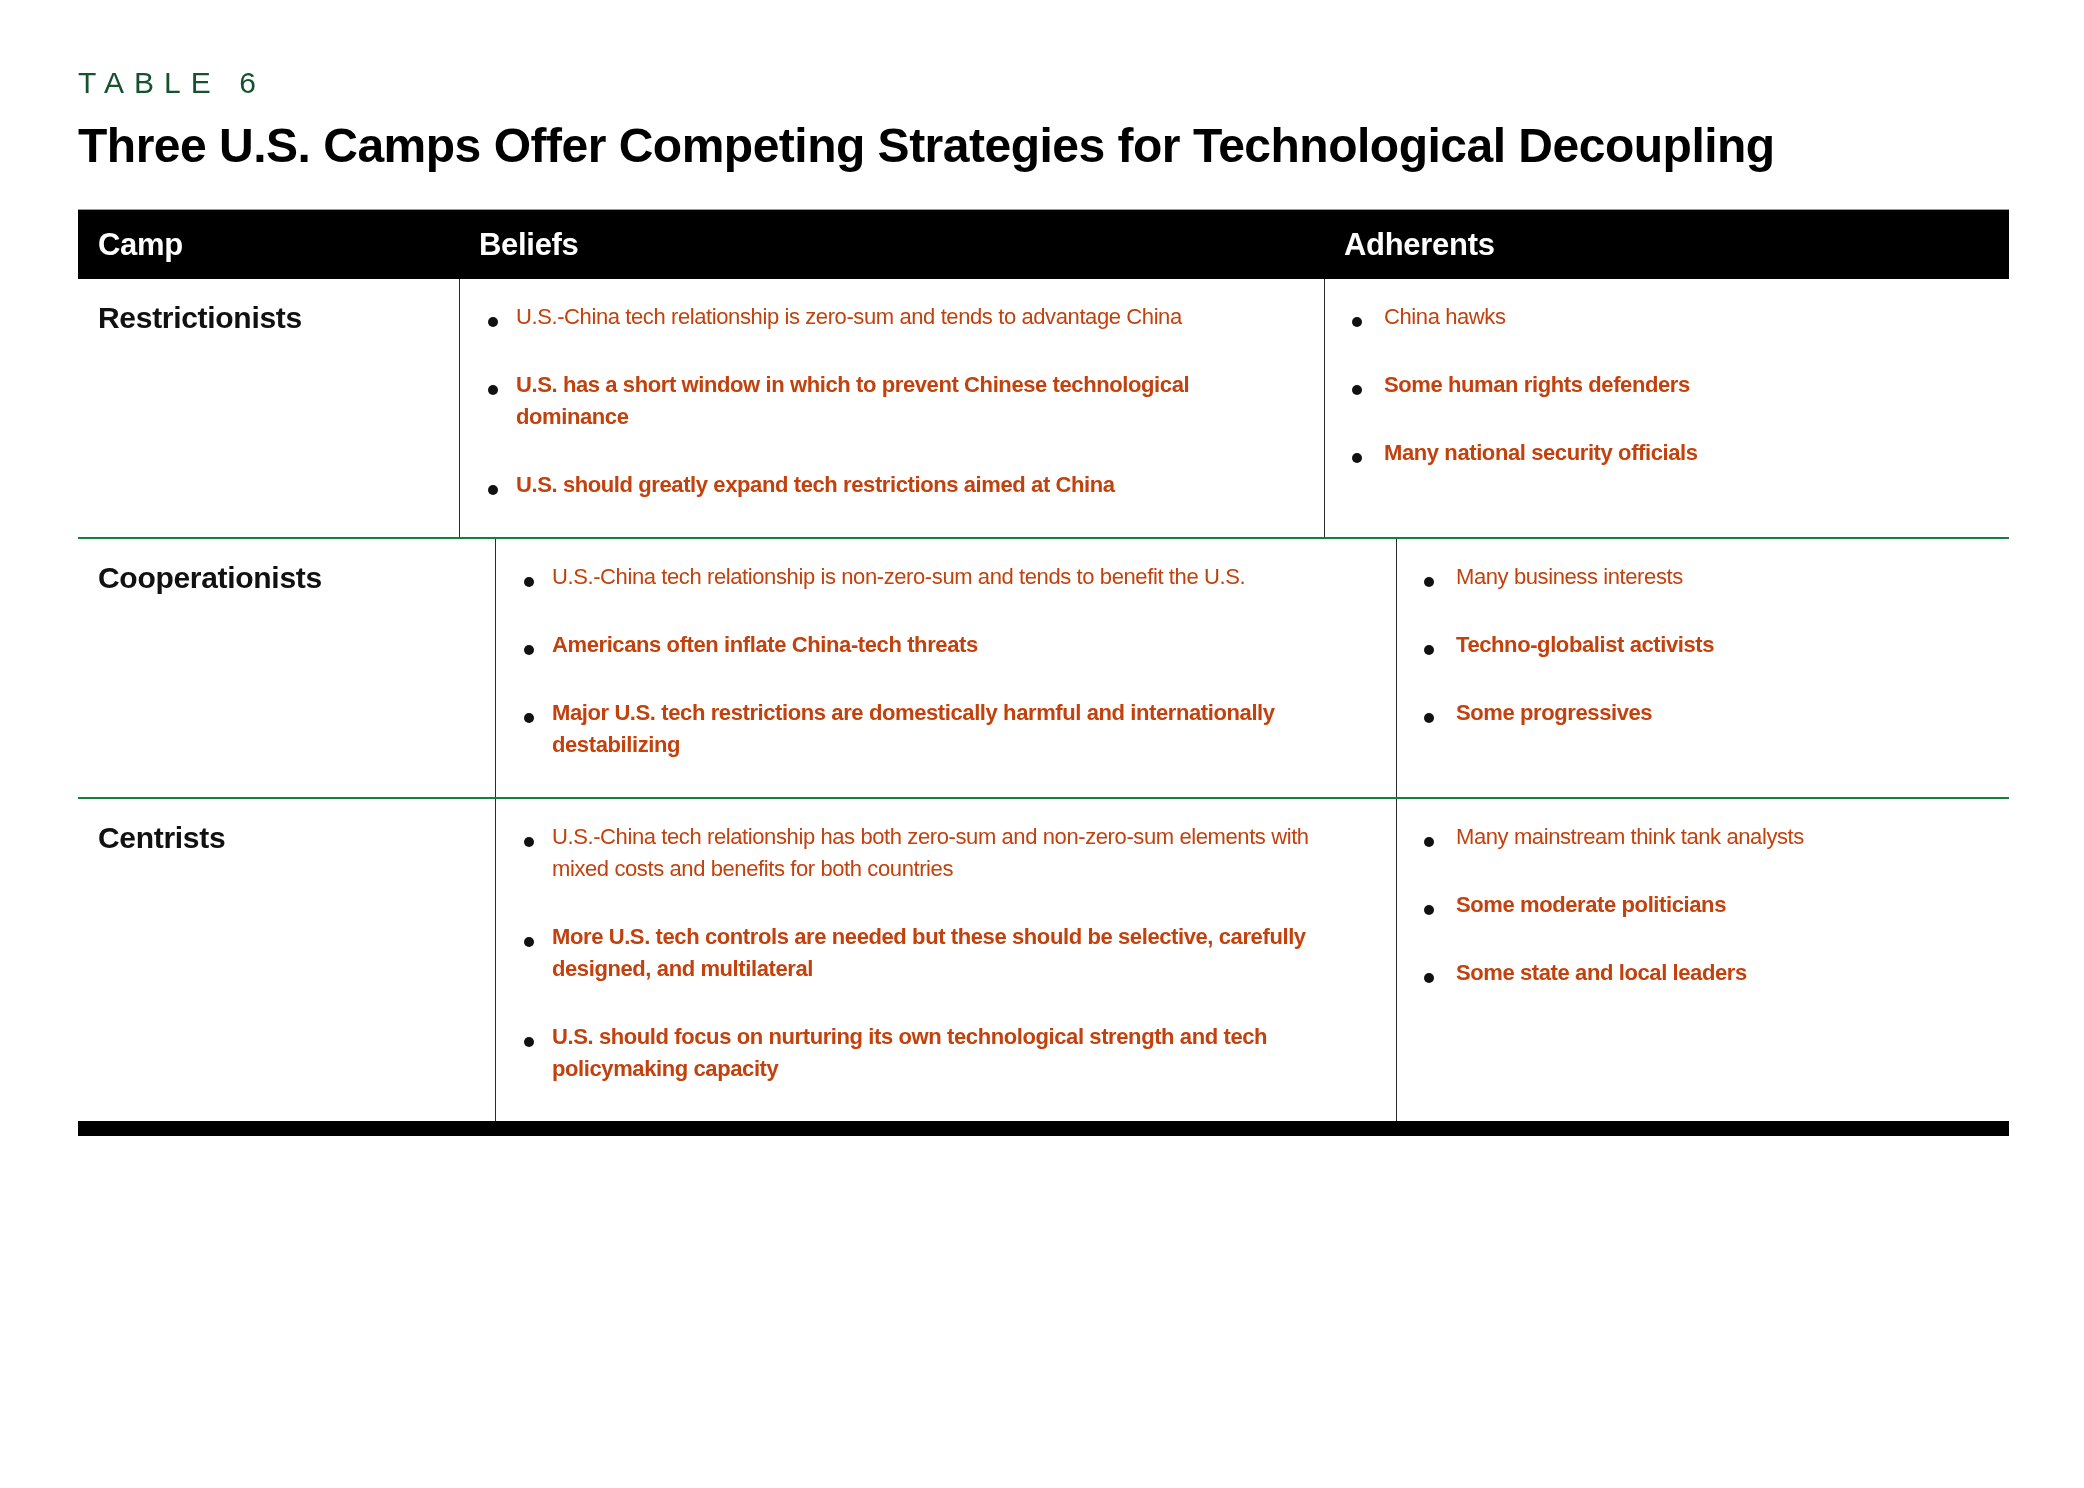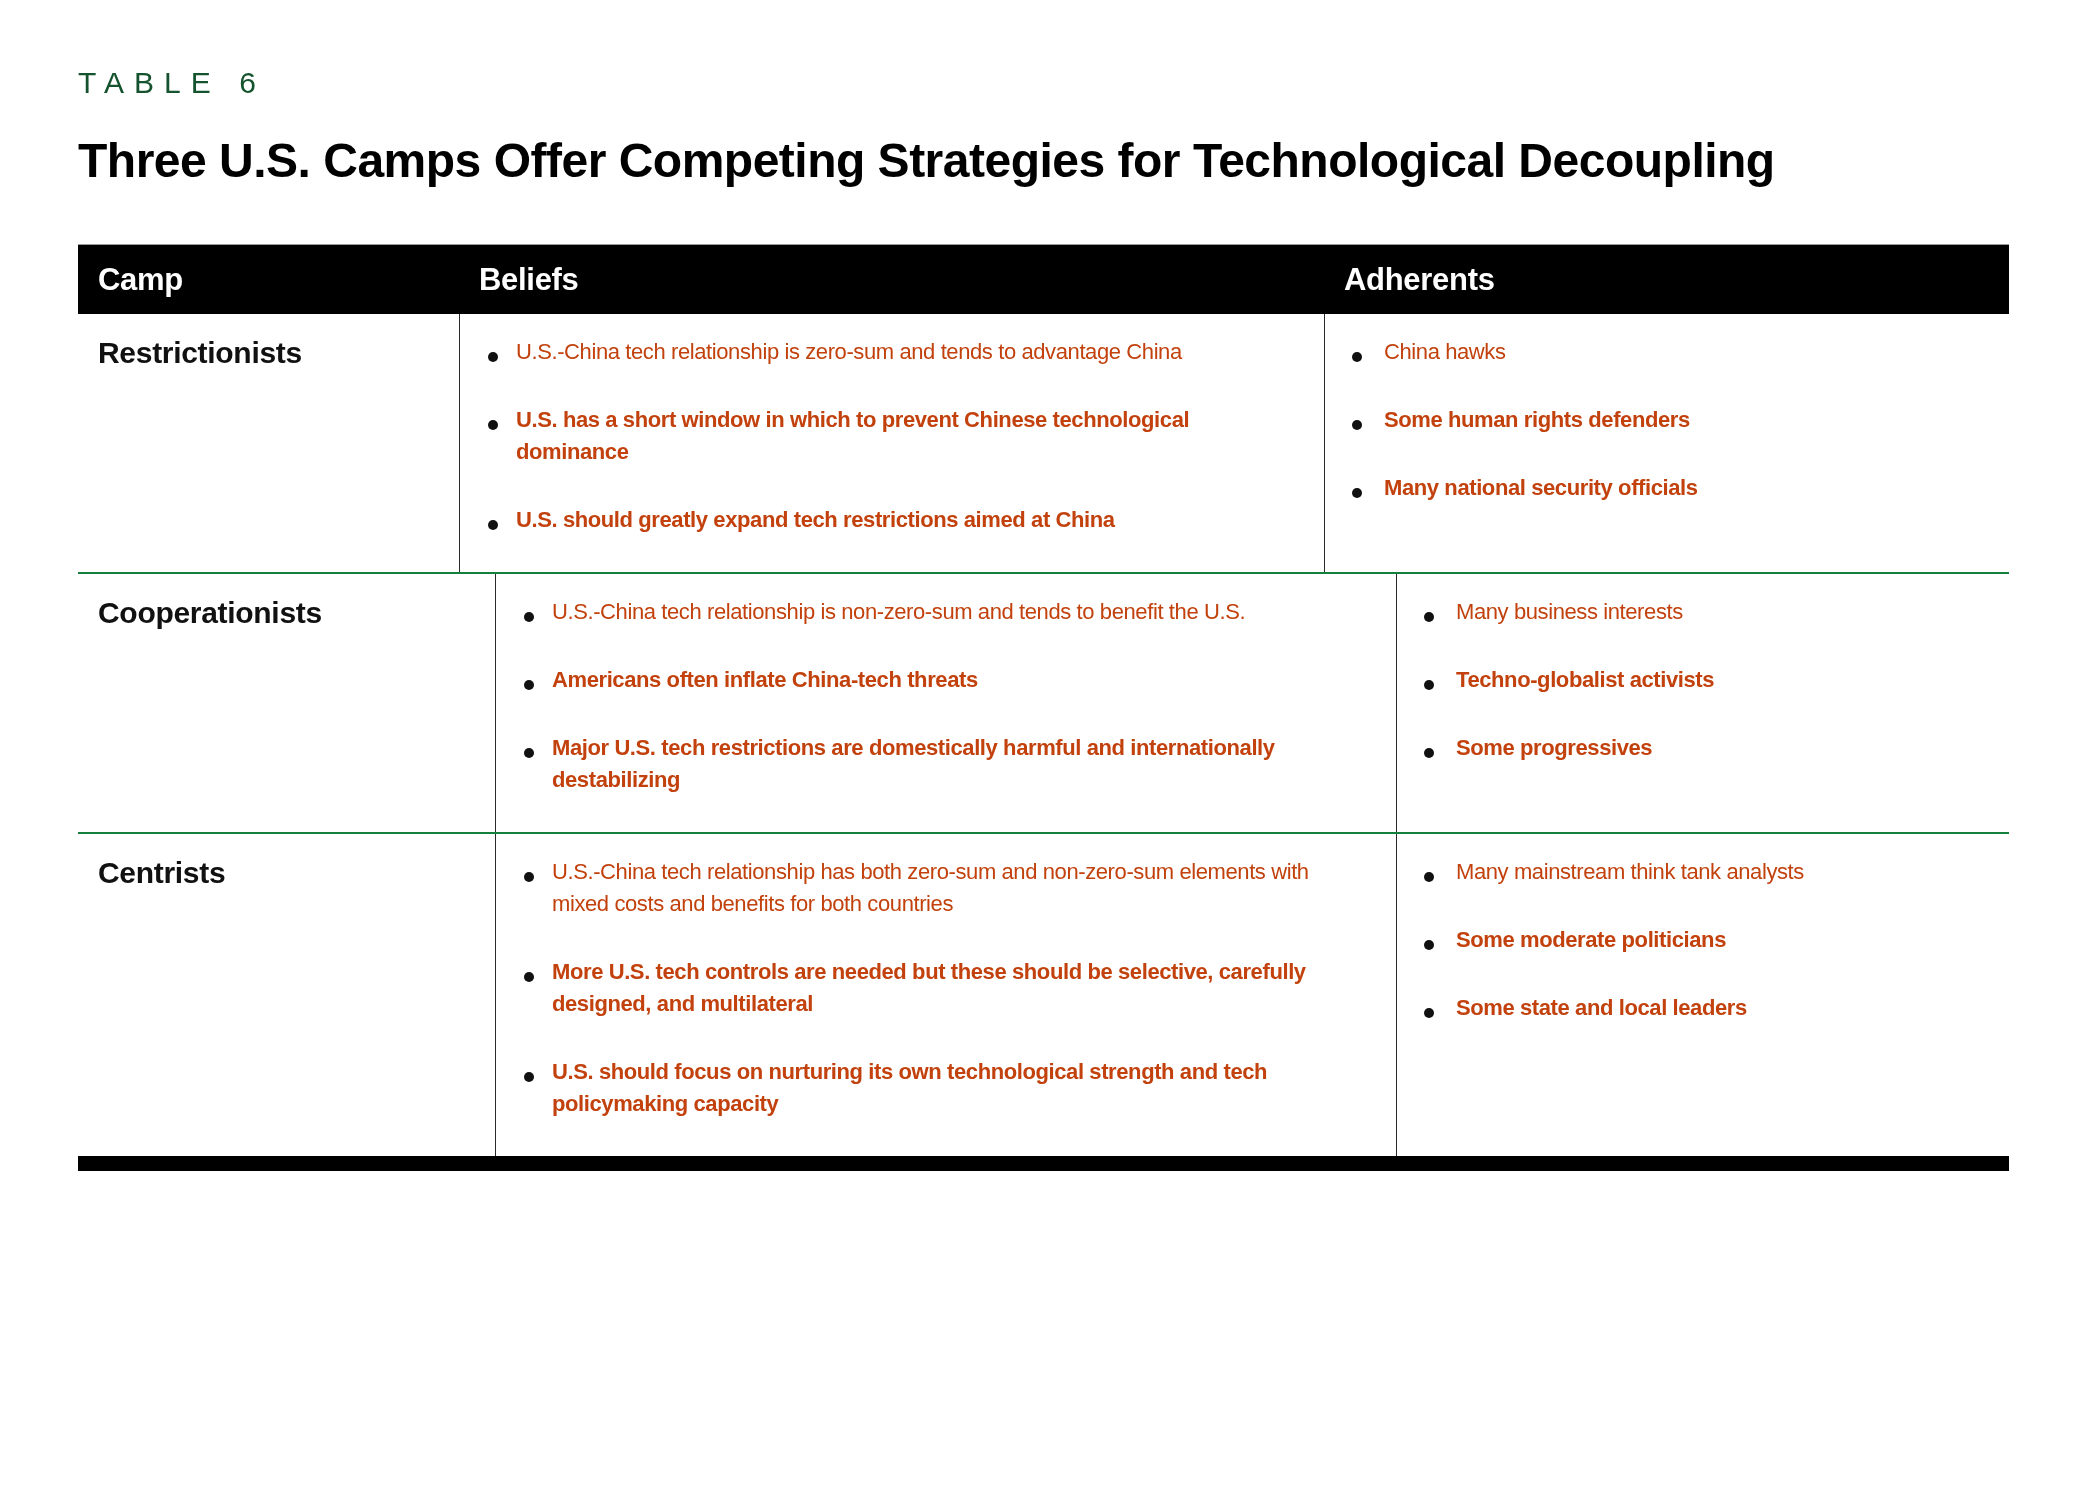--- a/index.html
+++ b/index.html
@@ -16,28 +16,28 @@
     height: 1488px;
     padding: 66px 75px 0 78px;
   }
   .table-label {
     font-size: 30px;
     font-weight: 400;
     letter-spacing: 10px;
     color: #14532d;
   }
   .table-title {
-    margin-top: 33px;
+    margin-top: 18px;
     font-size: 48px;
     font-weight: 700;
     letter-spacing: -0.5px;
     color: #000000;
   }
   .dtable {
-    margin-top: 56px;
+    margin-top: 36px;
     border-top: 1px solid #9a9a9a;
   }
   .trow {
     display: grid;
     grid-template-columns: 381px 865px 1fr;
   }
   .header-row {
     background: #000000;
     height: 69px;
     align-items: center;

